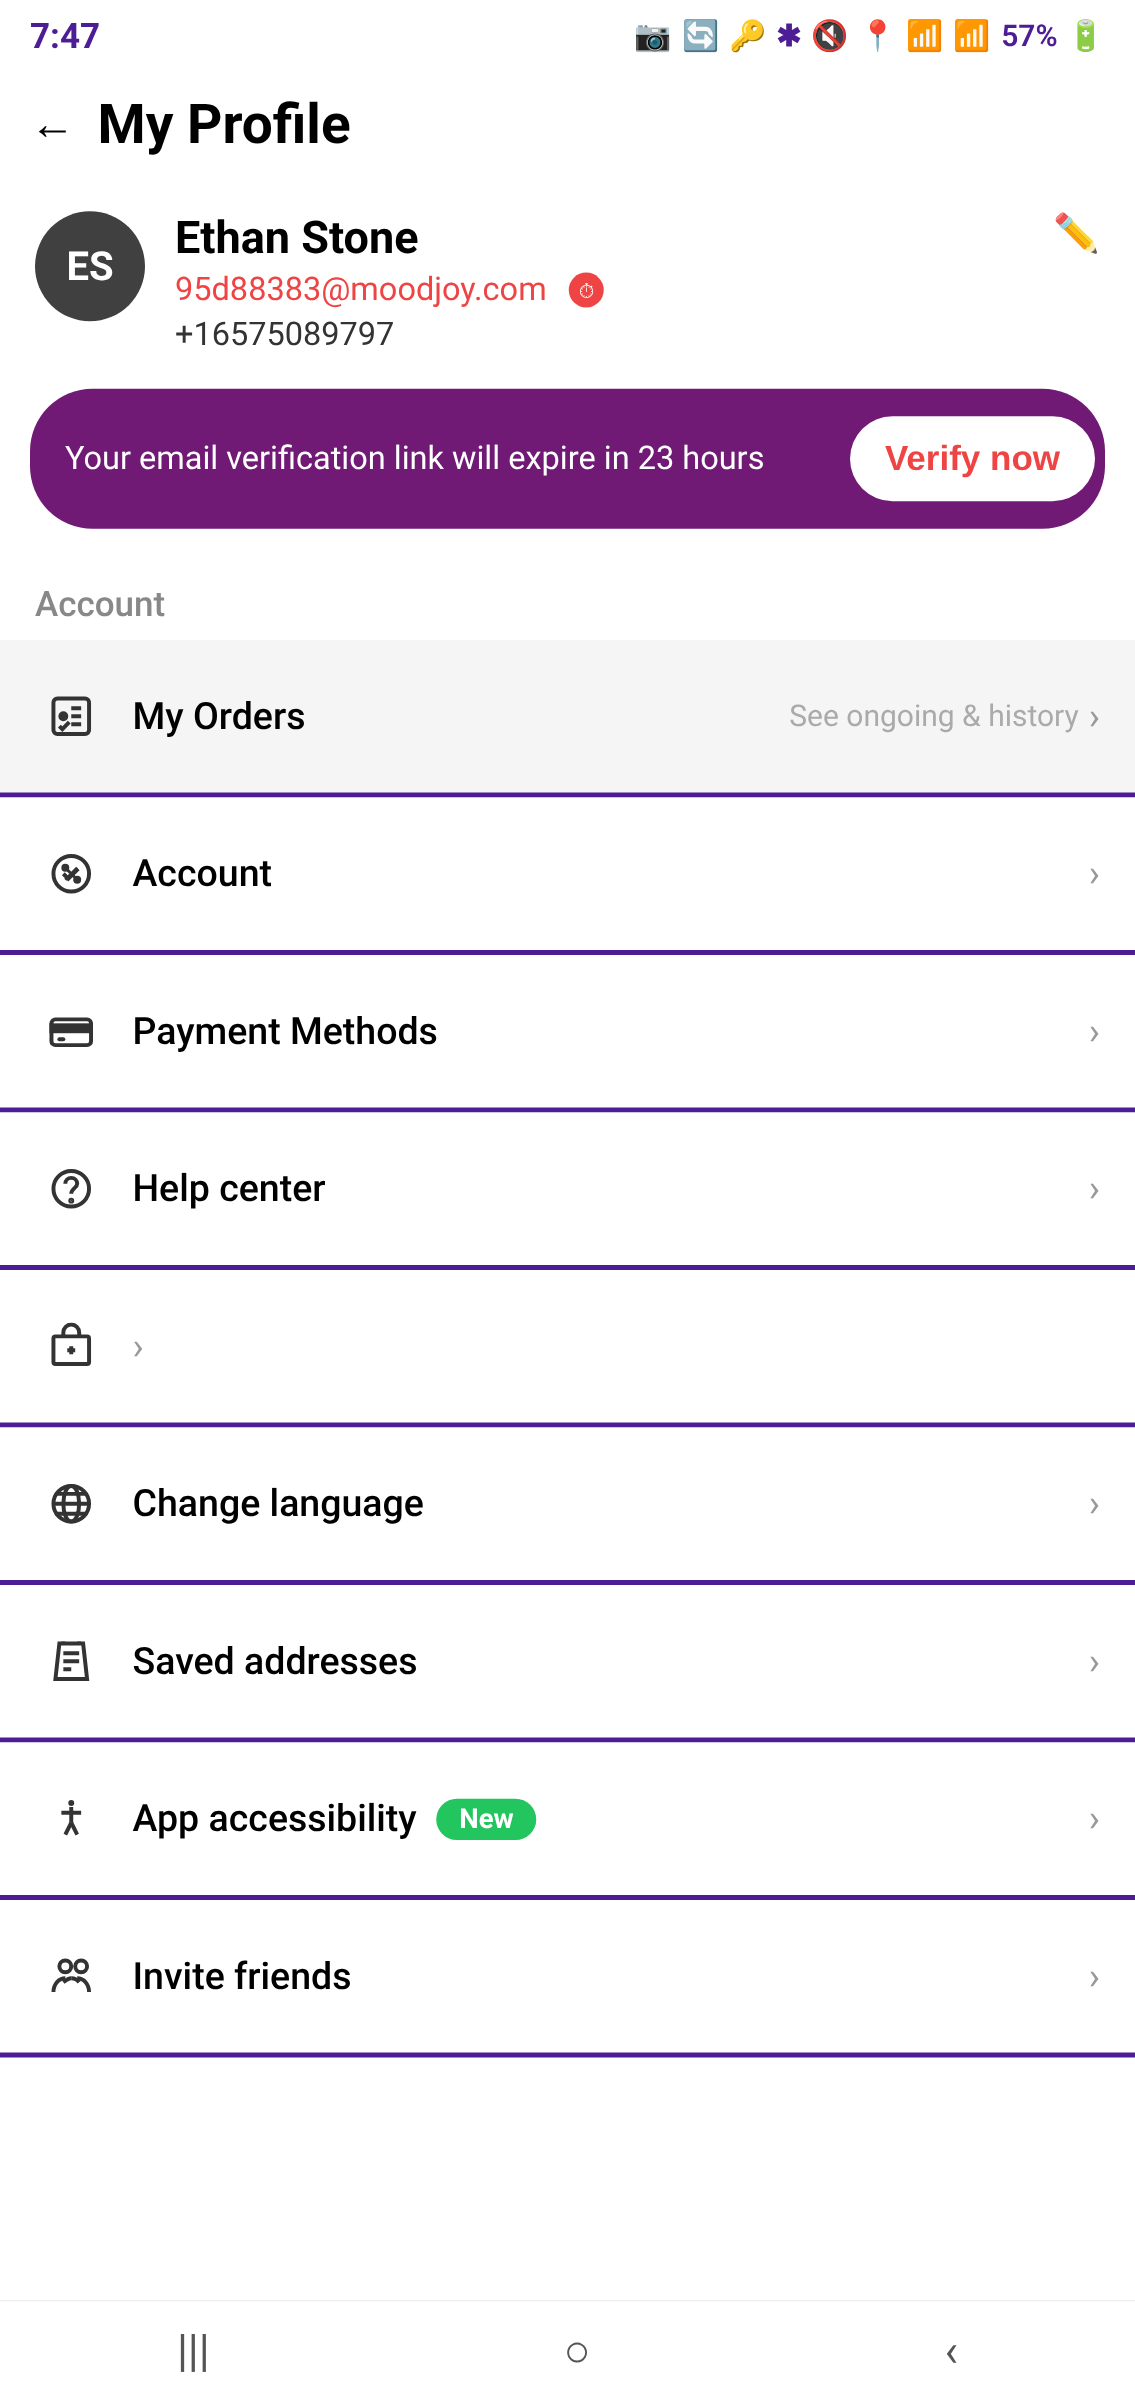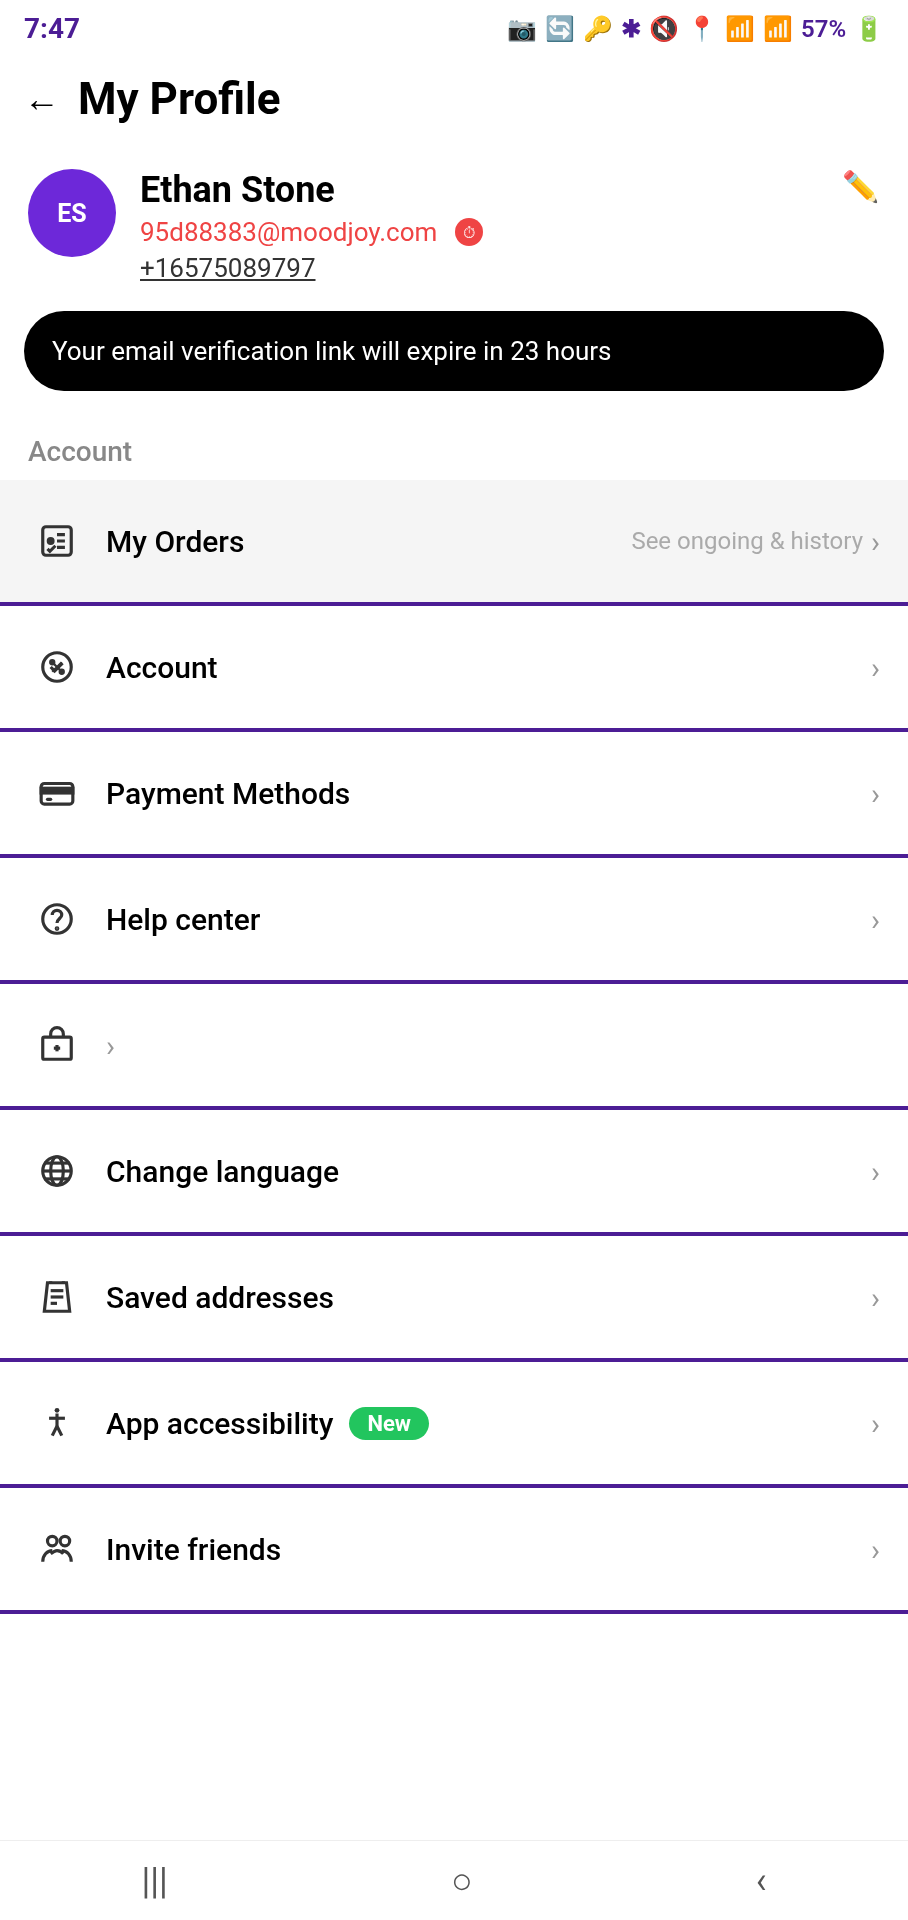--- a/index.html
+++ b/index.html
@@ -54,25 +54,25 @@
       display: flex;
       align-items: flex-start;
       padding: 20px 28px 28px 28px;
       gap: 24px;
       position: relative;
     }
     .avatar {
       width: 88px;
       height: 88px;
       border-radius: 50%;
-      background: #6d28d9;
+      background: #404040;
       display: flex;
       align-items: center;
       justify-content: center;
-      font-size: 25px;
+      font-size: 32px;
       font-weight: 700;
       color: #fff;
       flex-shrink: 0;
     }
     .profile-info {
       flex: 1;
     }
     .profile-name {
       font-size: 36px;
       font-weight: 700;
@@ -98,35 +98,34 @@
       display: flex;
       align-items: center;
       justify-content: center;
       color: #fff;
       font-size: 16px;
       flex-shrink: 0;
     }
     .profile-phone {
       font-size: 26px;
       color: #333;
-      text-decoration: underline;
     }
     .edit-button {
       position: absolute;
       right: 28px;
       top: 20px;
       font-size: 30px;
       color: #555;
       cursor: pointer;
     }
 
     
     .verification-banner {
       margin: 0 24px 32px 24px;
-      background: #000000;
+      background: #701a75;
       border-radius: 50px;
       display: flex;
       align-items: center;
       justify-content: space-between;
       padding: 22px 8px 22px 28px;
       gap: 12px;
     }
     .banner-text {
       font-size: 26px;
       color: #fff;
@@ -270,20 +269,21 @@
       <span class="profile-email">95d88383@moodjoy.com</span>
       <span class="clock-icon">⏱</span>
     </div>
     <div class="profile-phone">+16575089797</div>
   </div>
   <span class="edit-button">✏️</span>
 </div>
 
 <div class="verification-banner">
   <span class="banner-text">Your email verification link will expire in 23 hours</span>
+  <button class="verify-btn">Verify now</button>
 </div>
 
 <div class="section-label">Account</div>
 
 <div>
 
   <div class="menu-item" style="background:#f5f5f5;">
     <div class="menu-icon">
       <svg class="icon-svg" viewBox="0 0 24 24" fill="none" stroke="#333" stroke-width="2">
         <rect x="3" y="3" width="18" height="18" rx="2"></rect>

